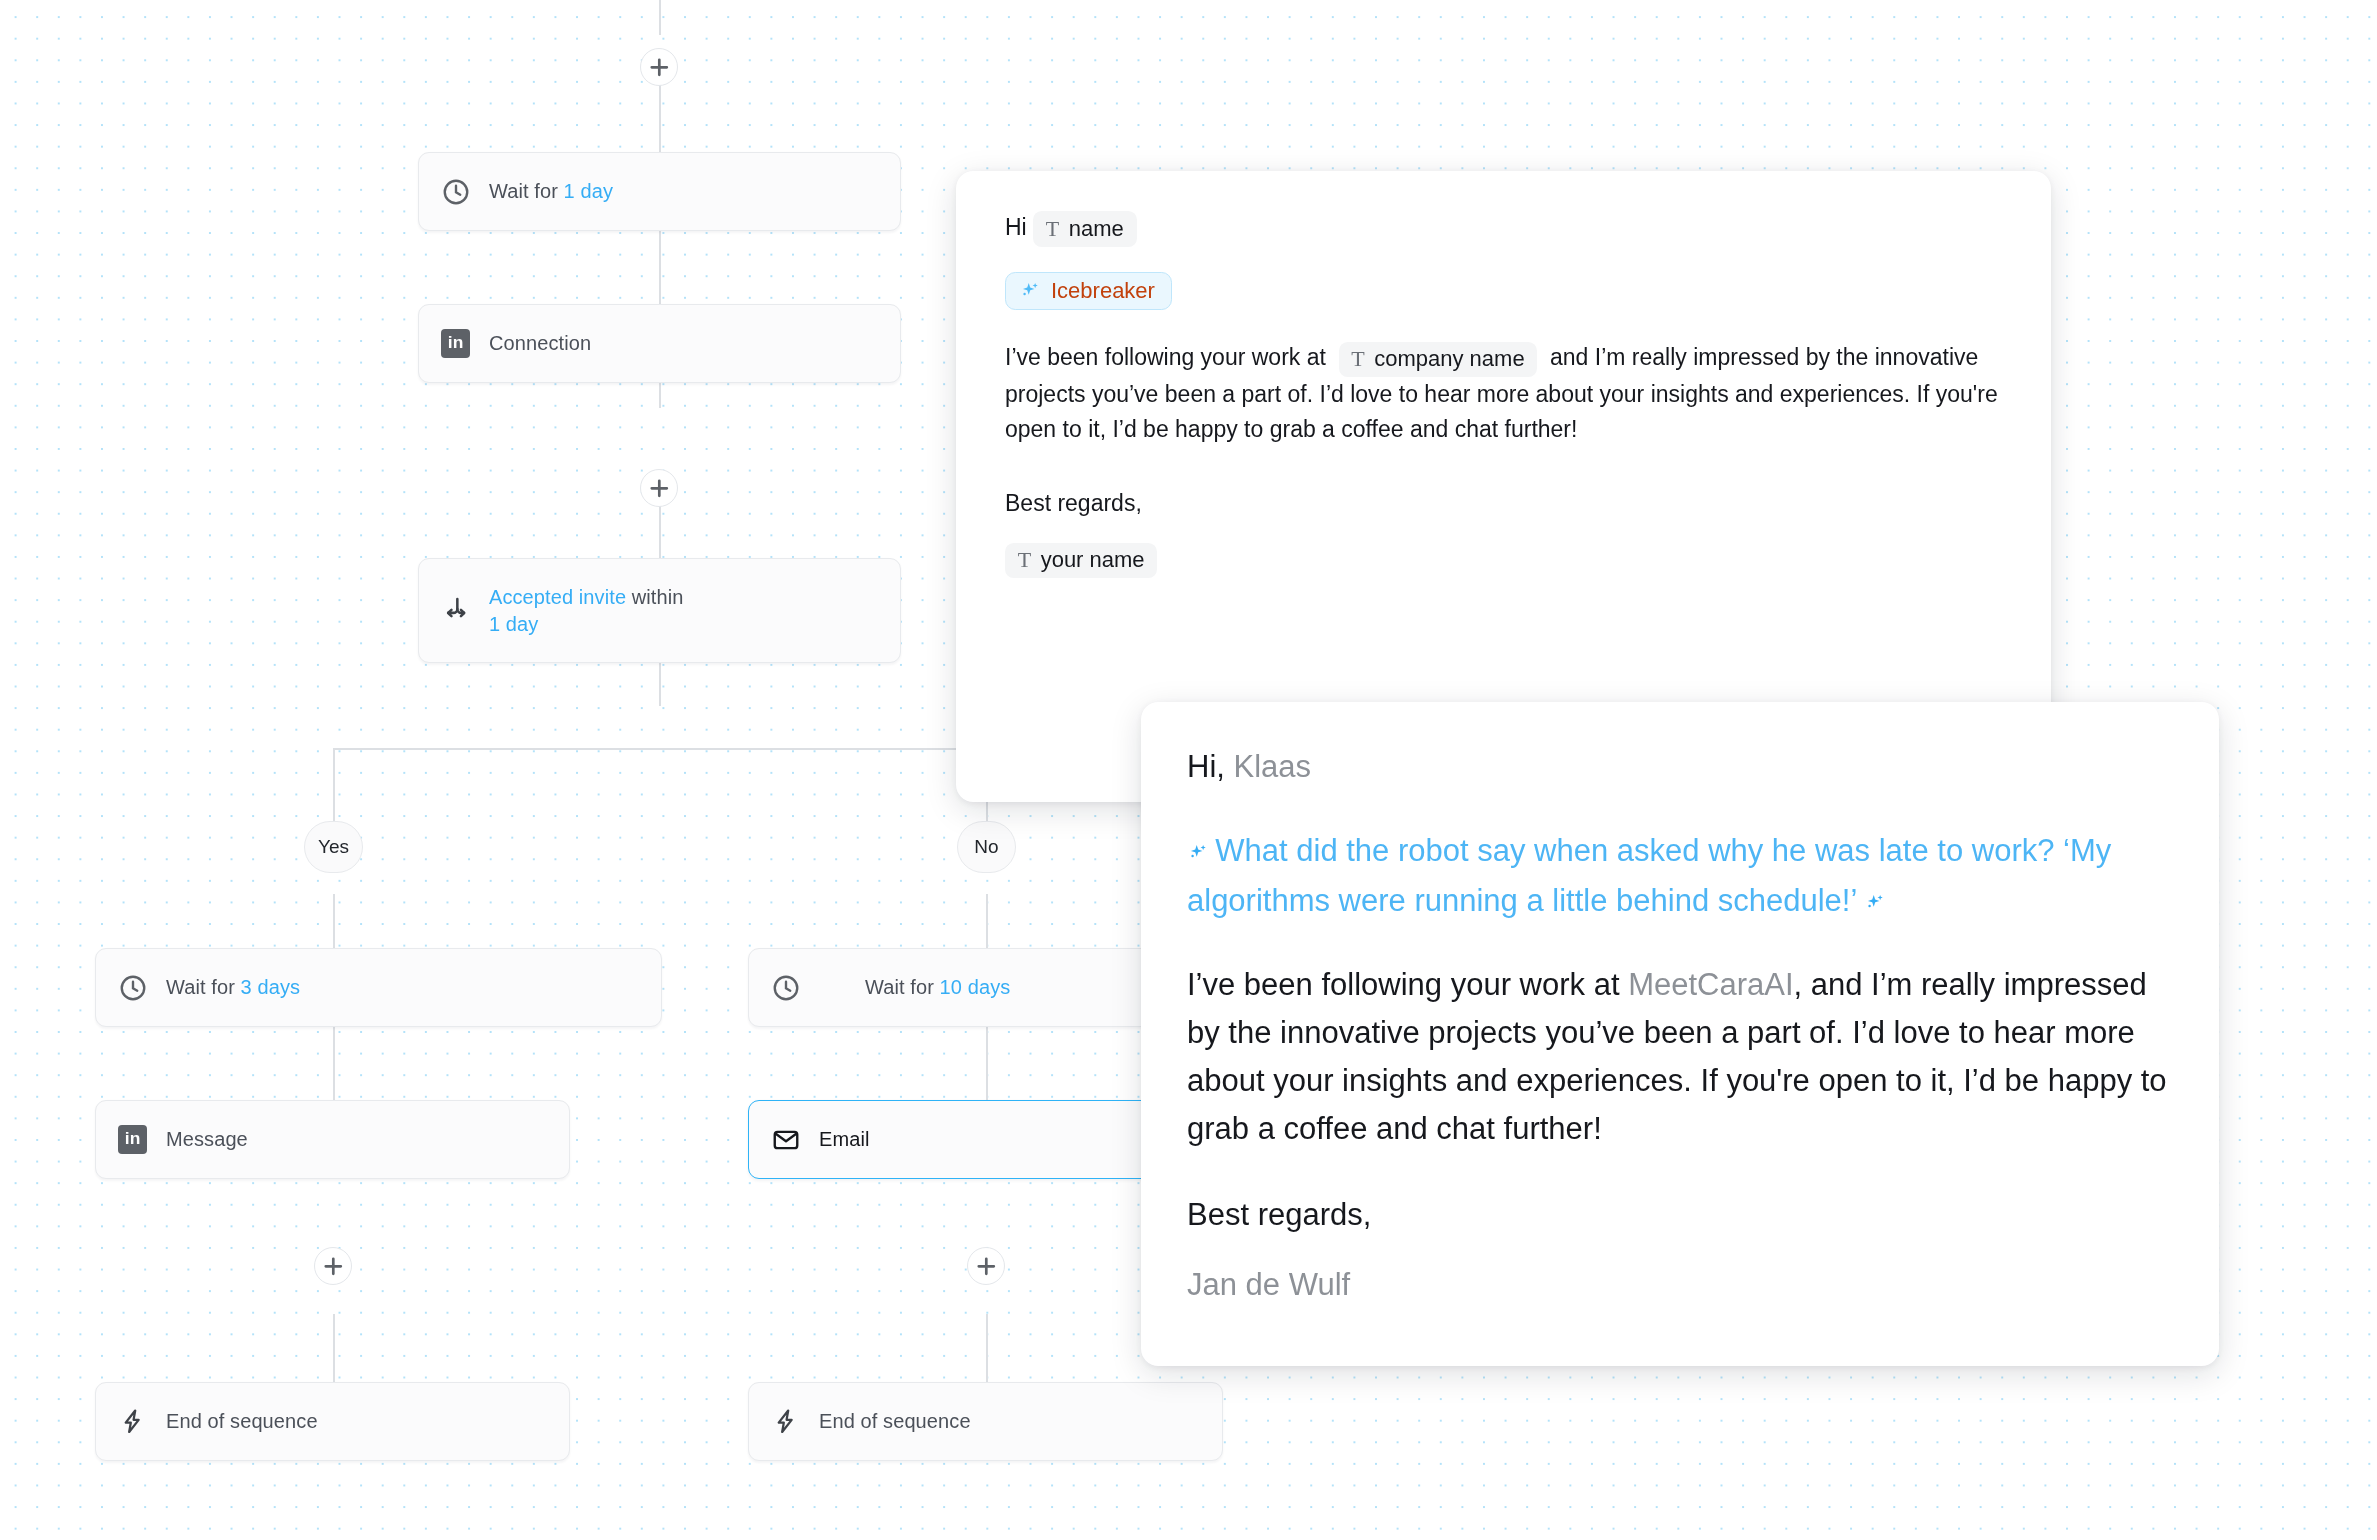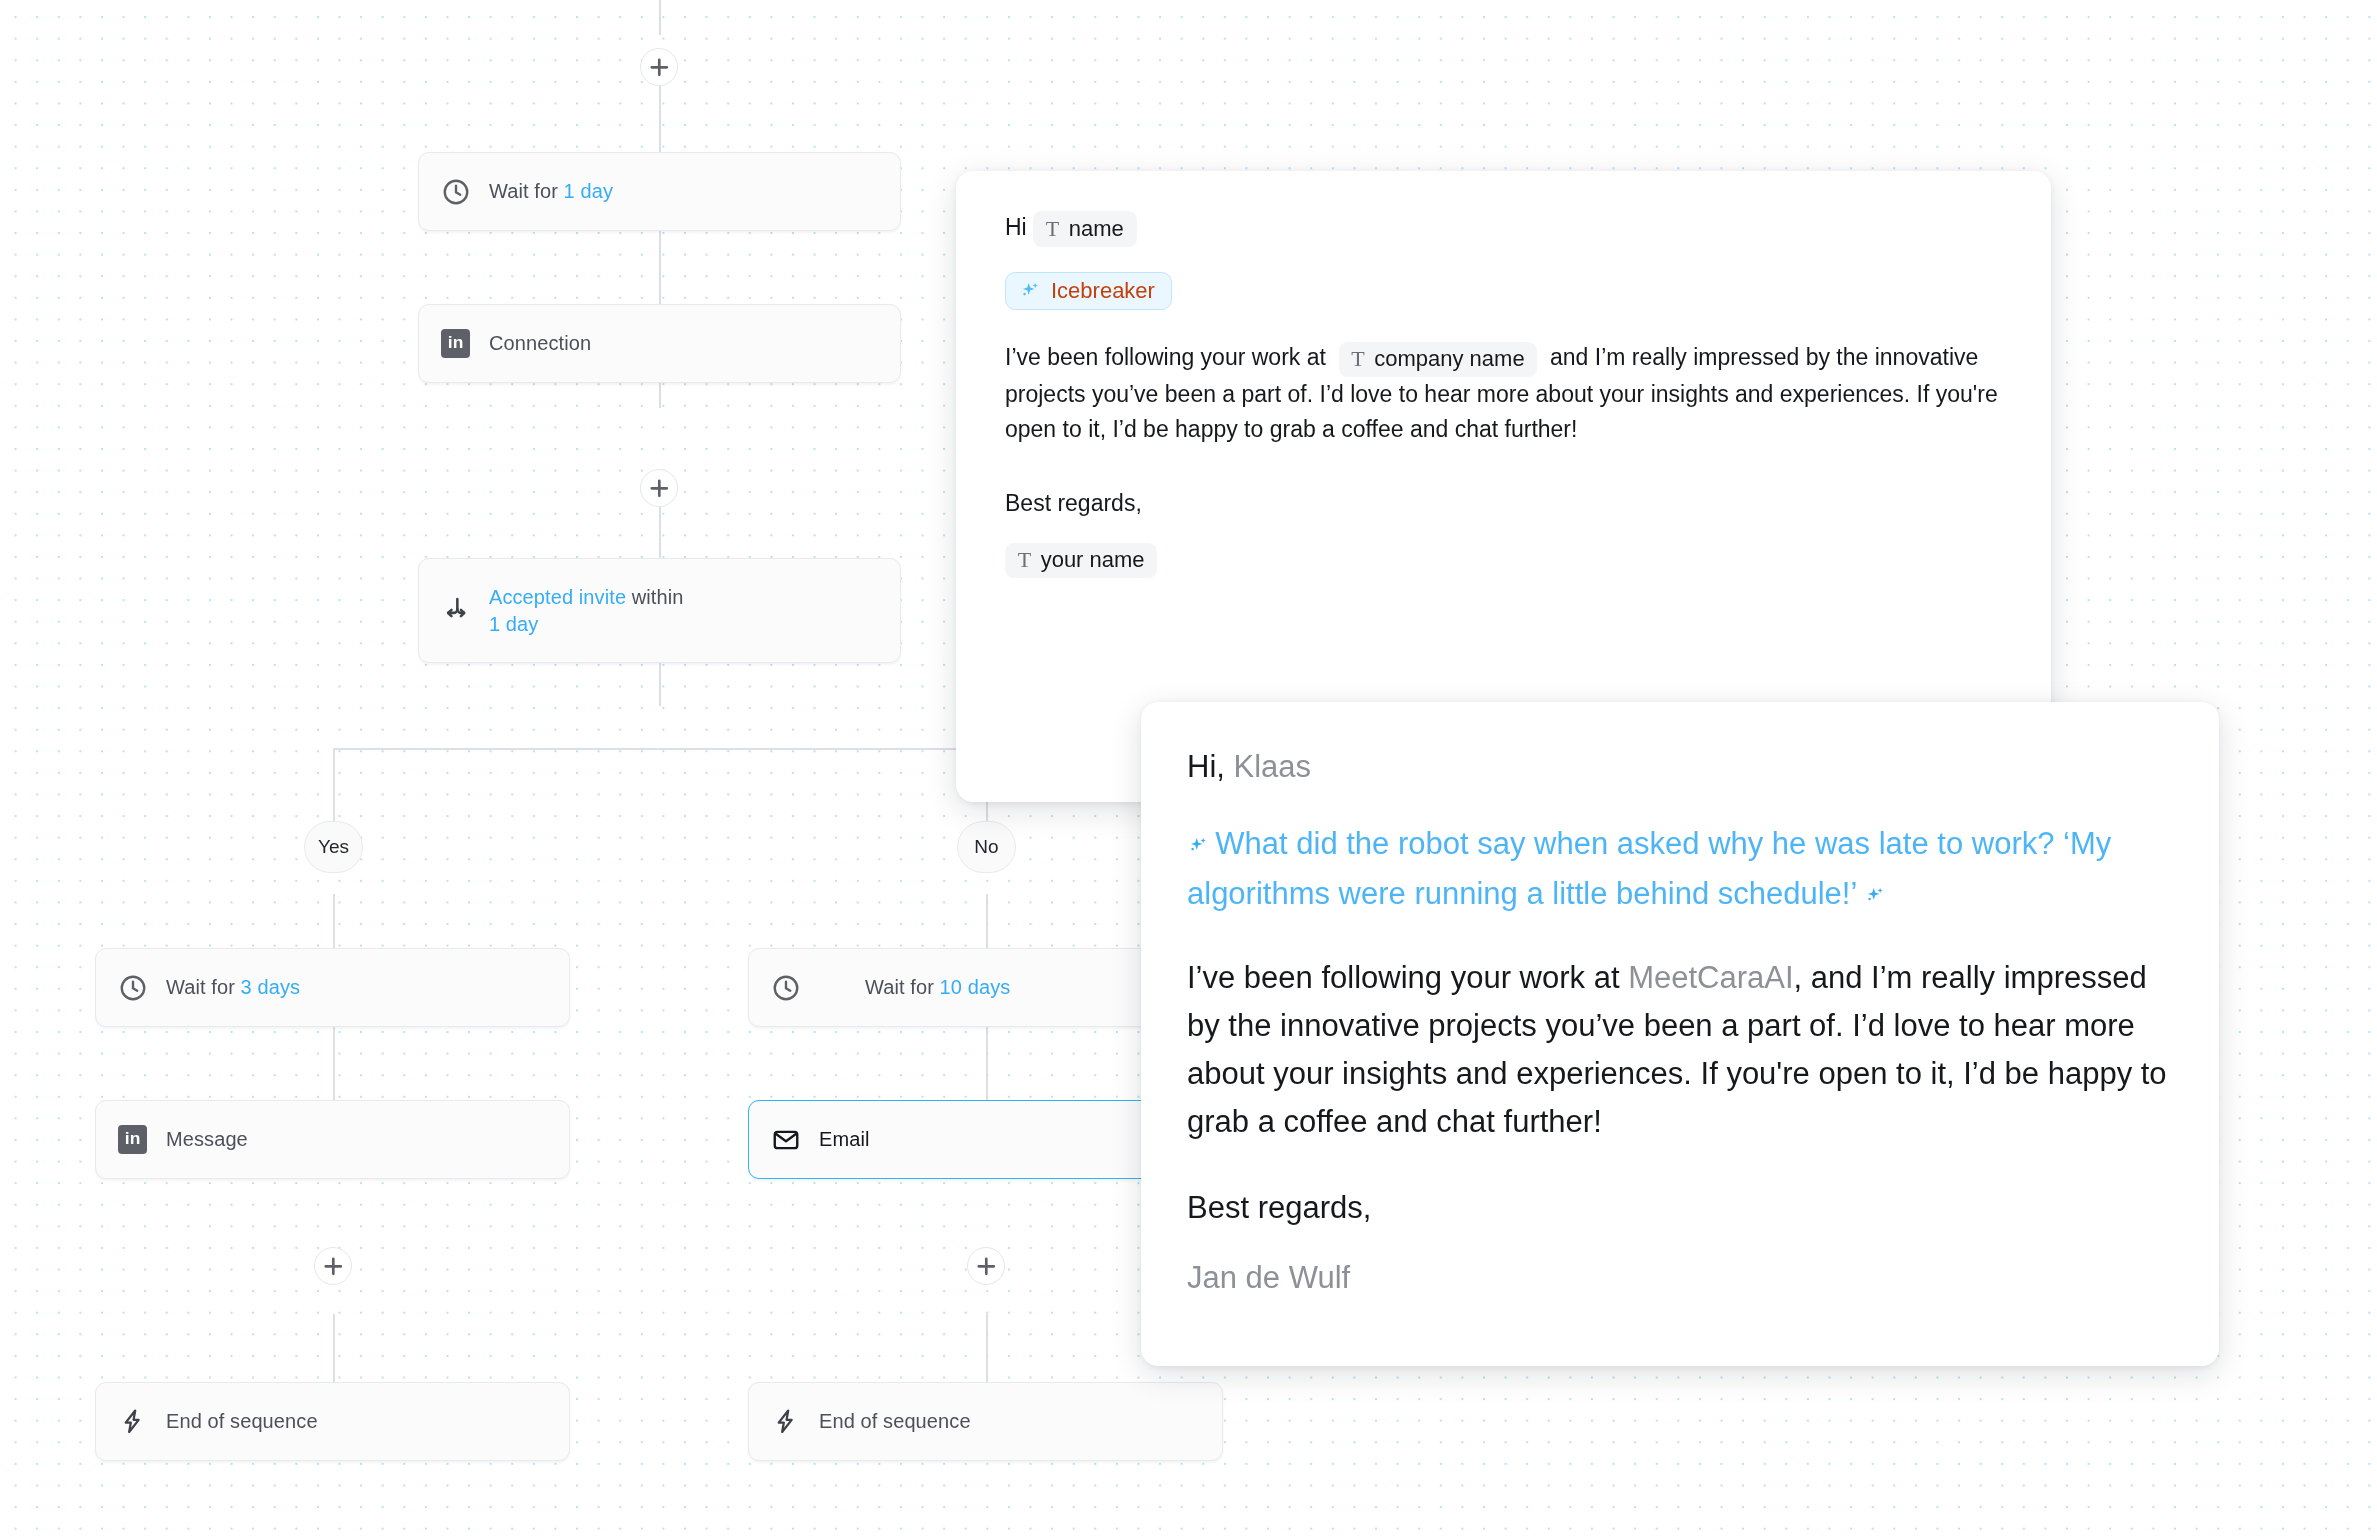--- a/index.html
+++ b/index.html
@@ -160,21 +160,21 @@
   
   .preview-body {
     padding: 41px 46px 0 46px;
     font-size: 31px;
     line-height: 1.55;
     color: #16181d;
   }
   .muted { color: #8d9197; }
   .ai-line {
     color: #4db5f5;
-    margin-top: 28px;
+    margin-top: 35px;
     line-height: 1.6;
   }
 </style>
 </head>
 <body>
 
 <div id="canvas">
 
   <div class="line vline" style="left:659px; top:0px;   height:35px;"></div>
   <div class="line vline" style="left:659px; top:73px;  height:87px;"></div>
@@ -246,21 +246,21 @@
     <span class="nlabel"><span class="accent">Accepted invite</span><span> within </span><br><span class="accent">1 day</span></span>
   </div>
 
   <div class="branch-badge" style="left:304px; top:821px;">
     <span>Yes</span>
   </div>
   <div class="branch-badge" style="left:957px; top:821px;">
     <span>No</span>
   </div>
 
-  <div class="node" style="left:95px; top:948px; width:475px; height:79px;">
+  <div class="node" style="left:95px; top:948px; width:567px; height:79px;">
     <span class="nicon">
       <svg width="30" height="30" viewBox="0 0 24 24" fill="none" stroke="#5d6167" stroke-width="1.9" stroke-linecap="round">
         <circle cx="12" cy="12" r="9"></circle>
           <path d="M12 7v5.2l3.4 2"></path>
       </svg>
     </span>
     <span class="nlabel"><span>Wait for </span><span class="accent">3 days</span></span>
   </div>
 
   <div class="node" style="left:95px; top:1100px; width:475px; height:79px;">

